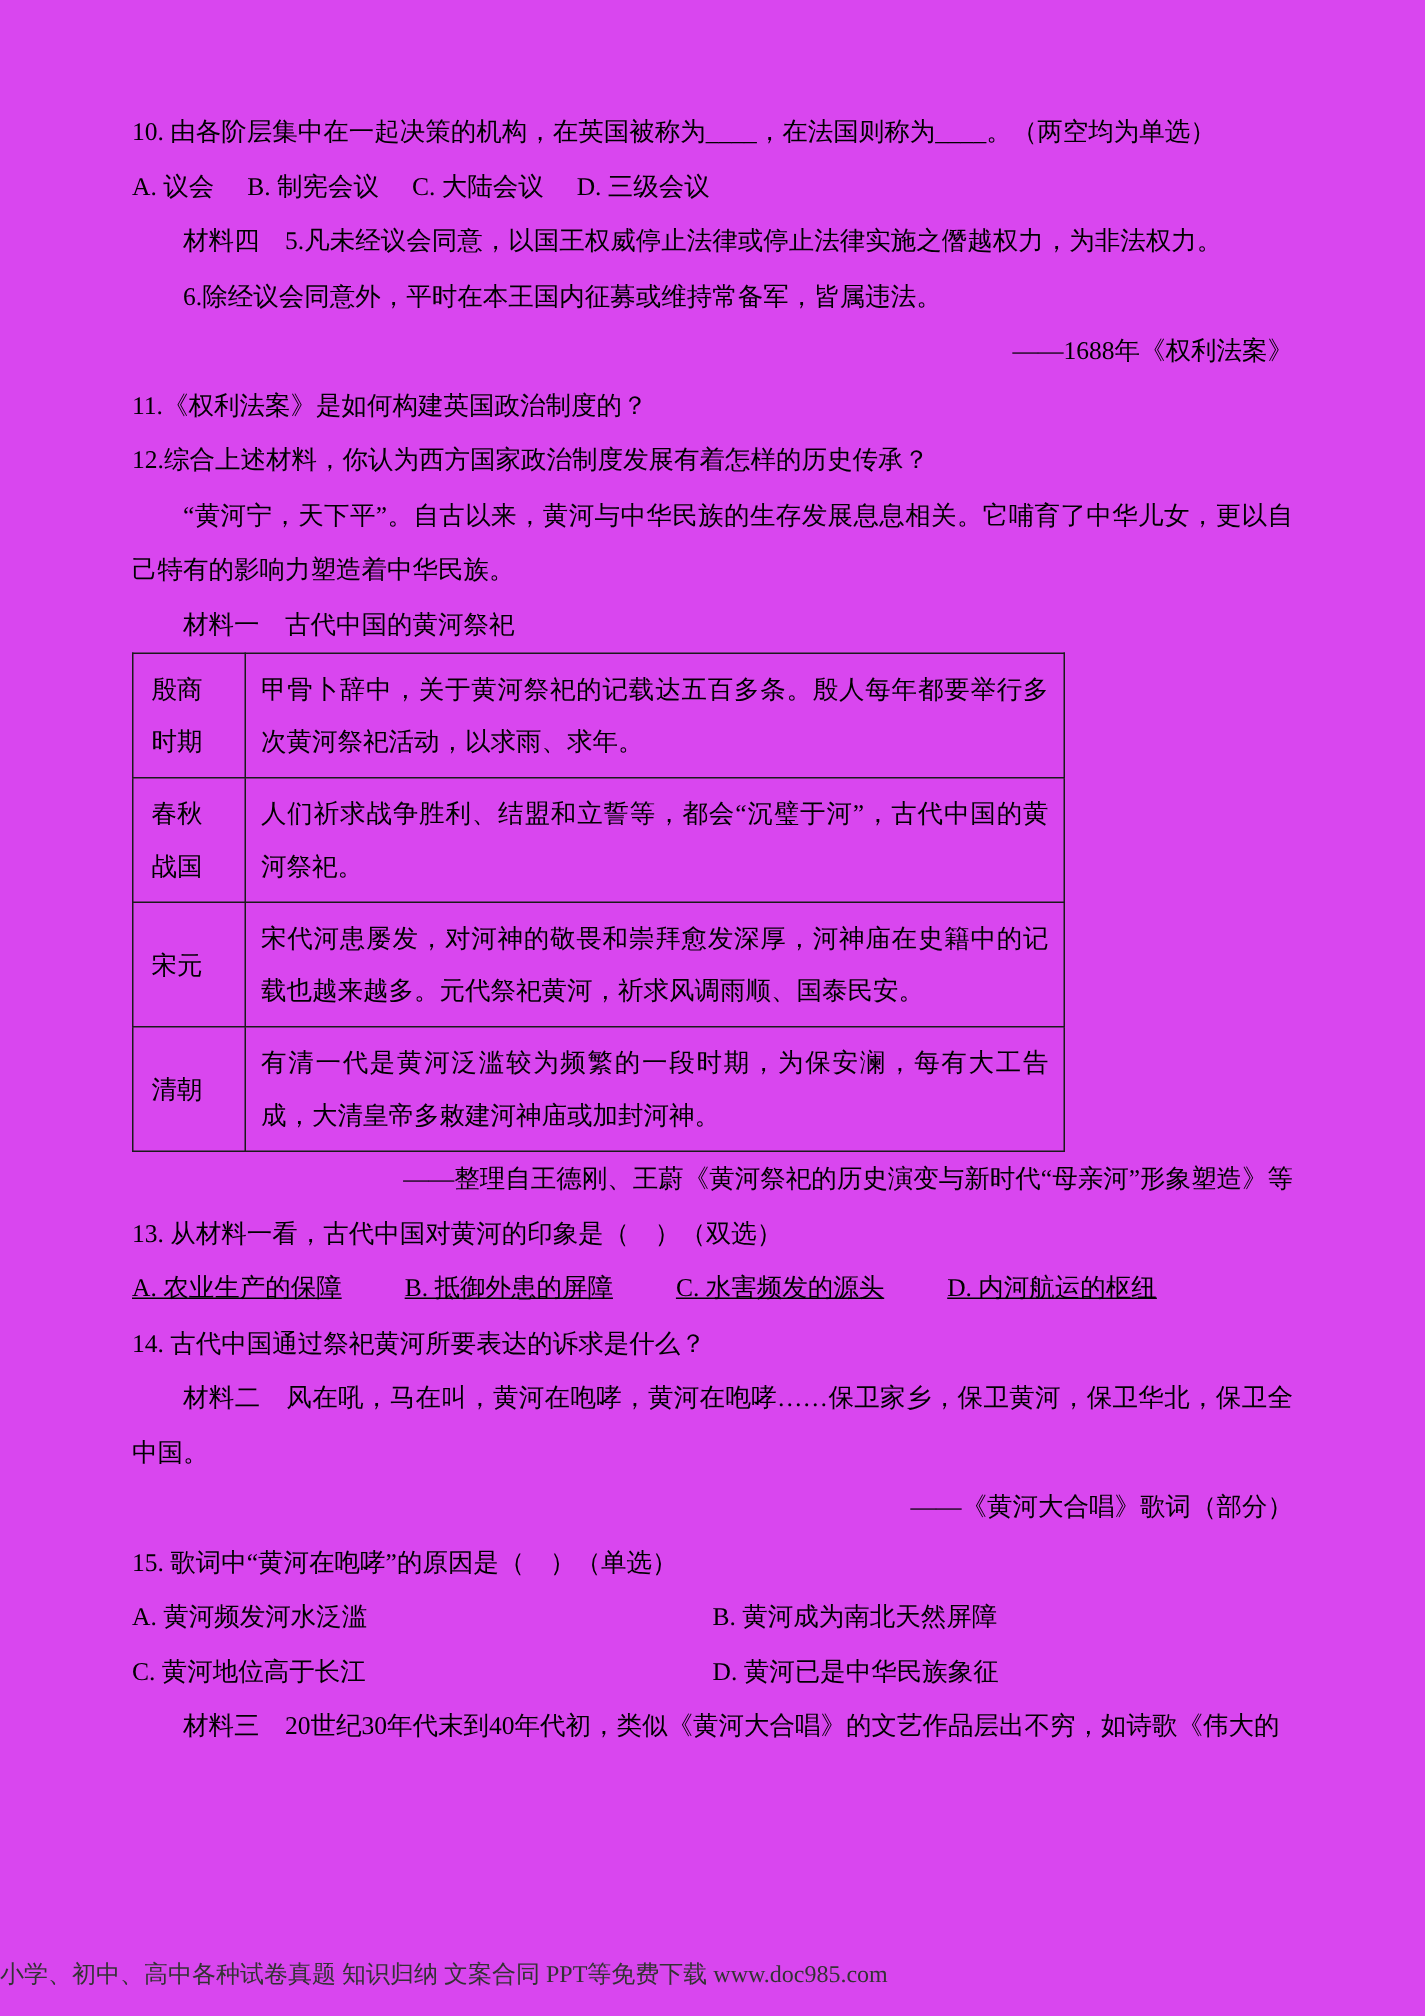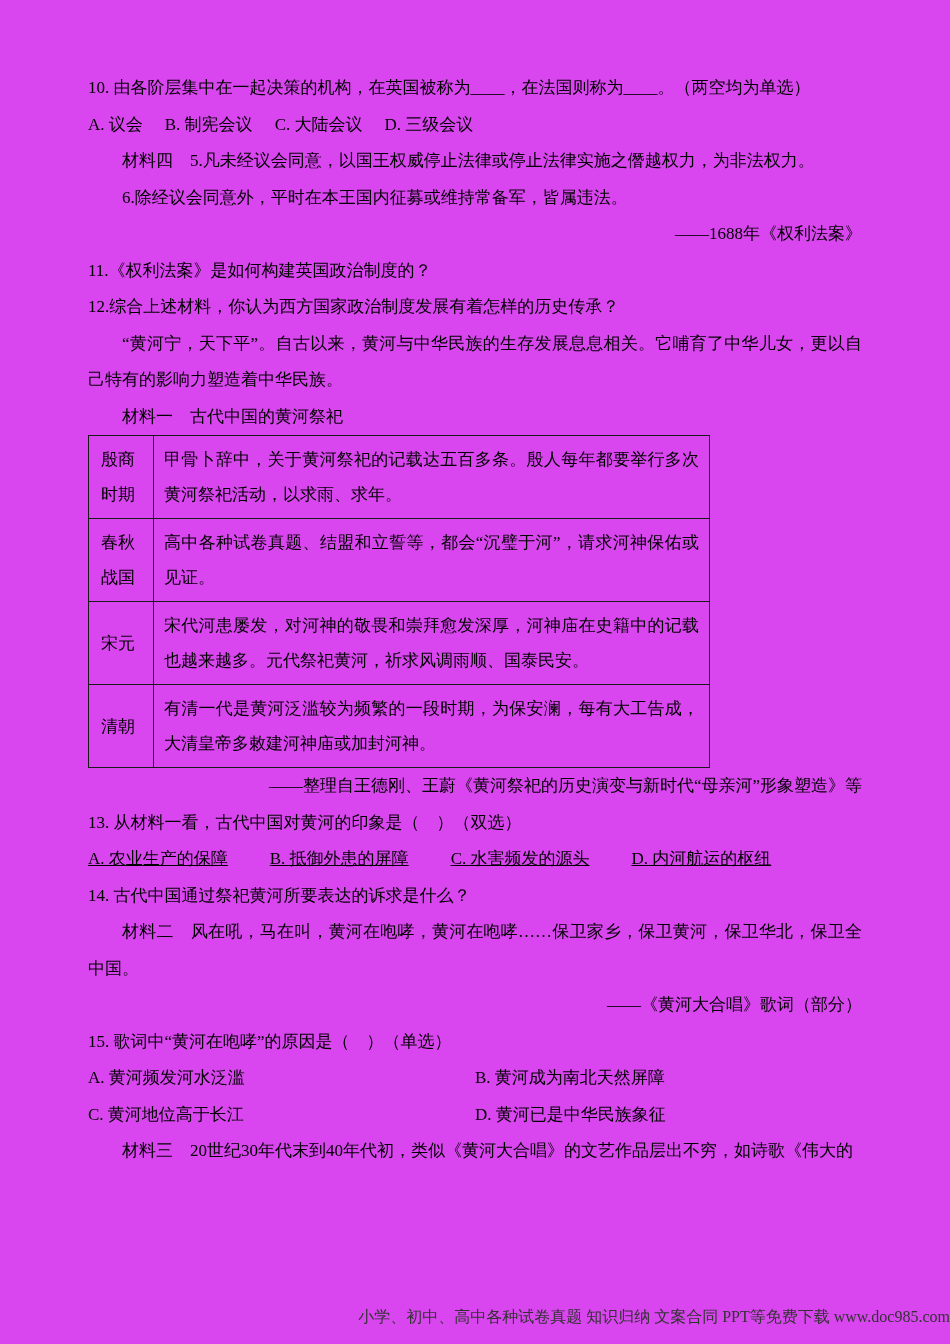--- a/index.html
+++ b/index.html
@@ -26,32 +26,32 @@
     border-collapse: collapse;
     width: 622px;
     table-layout: fixed;
   }
   table.m1 td {
     border: 1px solid #1a1a1a;
     line-height: 35px;
     vertical-align: middle;
     font-size: 17px;
   }
-  td.period { width: 65px; padding: 6px 16px 6px 12px; }
+  td.period { width: 75px; padding: 6px 16px 6px 12px; }
   td.desc   { padding: 6px 10px; text-align: justify; }
   .q15grid {
     display: grid;
     grid-template-columns: 387px auto;
   }
   .footer {
     position: absolute;
     left: 0;
     bottom: 16px;
     width: 100%;
-    text-align: right;
+    text-align: left;
     font-size: 16px;
     color: #333333;
     line-height: 22px;
   }
 </style>
 </head>
 <body>
 
 <div class="page">
 
@@ -76,21 +76,21 @@
   <p class="para ind">材料一　古代中国的黄河祭祀</p>
 
   <table class="m1">
     <tbody>
       <tr>
         <td class="period">殷商时期</td>
         <td class="desc">甲骨卜辞中，关于黄河祭祀的记载达五百多条。殷人每年都要举行多次黄河祭祀活动，以求雨、求年。</td>
       </tr>
       <tr>
         <td class="period">春秋战国</td>
-        <td class="desc">高中各种试卷真题、结盟和立誓等，都会“沉璧于河”，请求河神保佑或见证。</td>
+        <td class="desc">人们祈求战争胜利、结盟和立誓等，都会“沉璧于河”，古代中国的黄河祭祀。</td>
       </tr>
       <tr>
         <td class="period">宋元</td>
         <td class="desc">宋代河患屡发，对河神的敬畏和崇拜愈发深厚，河神庙在史籍中的记载也越来越多。元代祭祀黄河，祈求风调雨顺、国泰民安。</td>
       </tr>
       <tr>
         <td class="period">清朝</td>
         <td class="desc">有清一代是黄河泛滥较为频繁的一段时期，为保安澜，每有大工告成，大清皇帝多敕建河神庙或加封河神。</td>
       </tr>
     </tbody>

